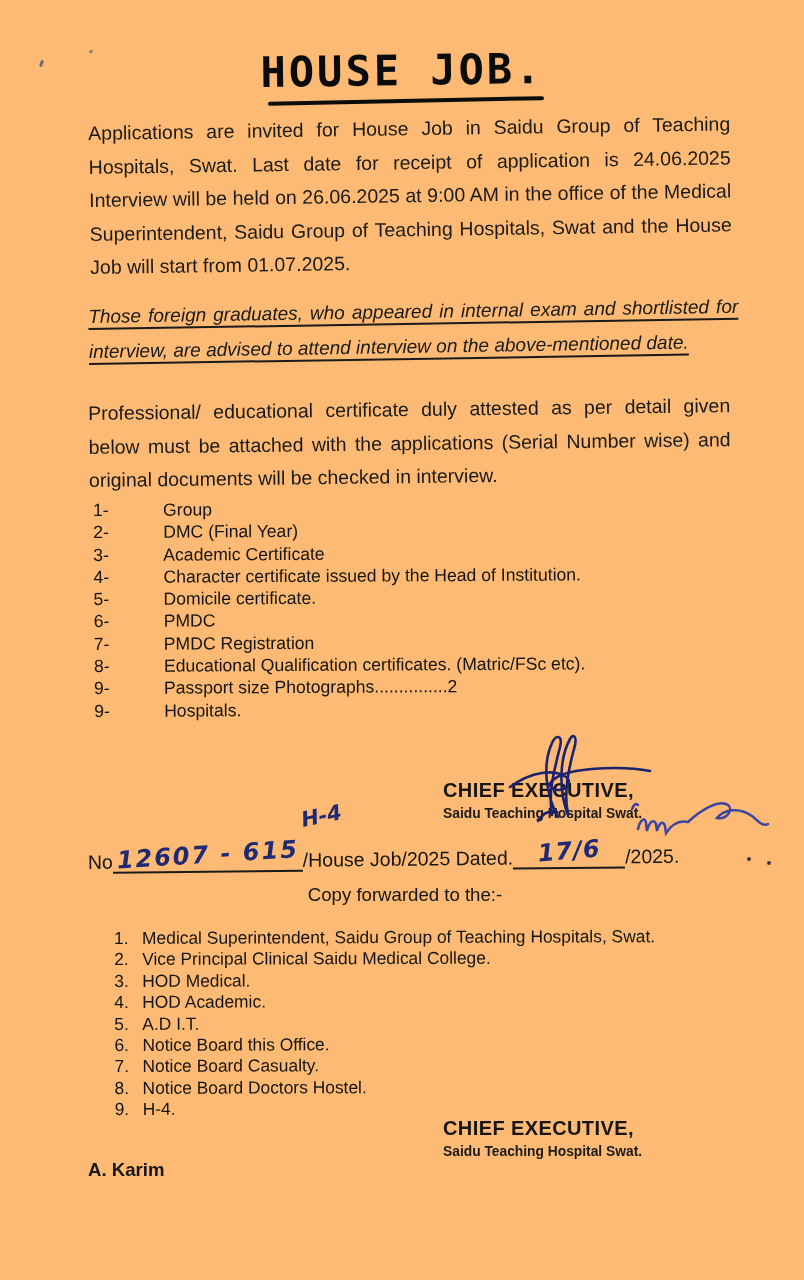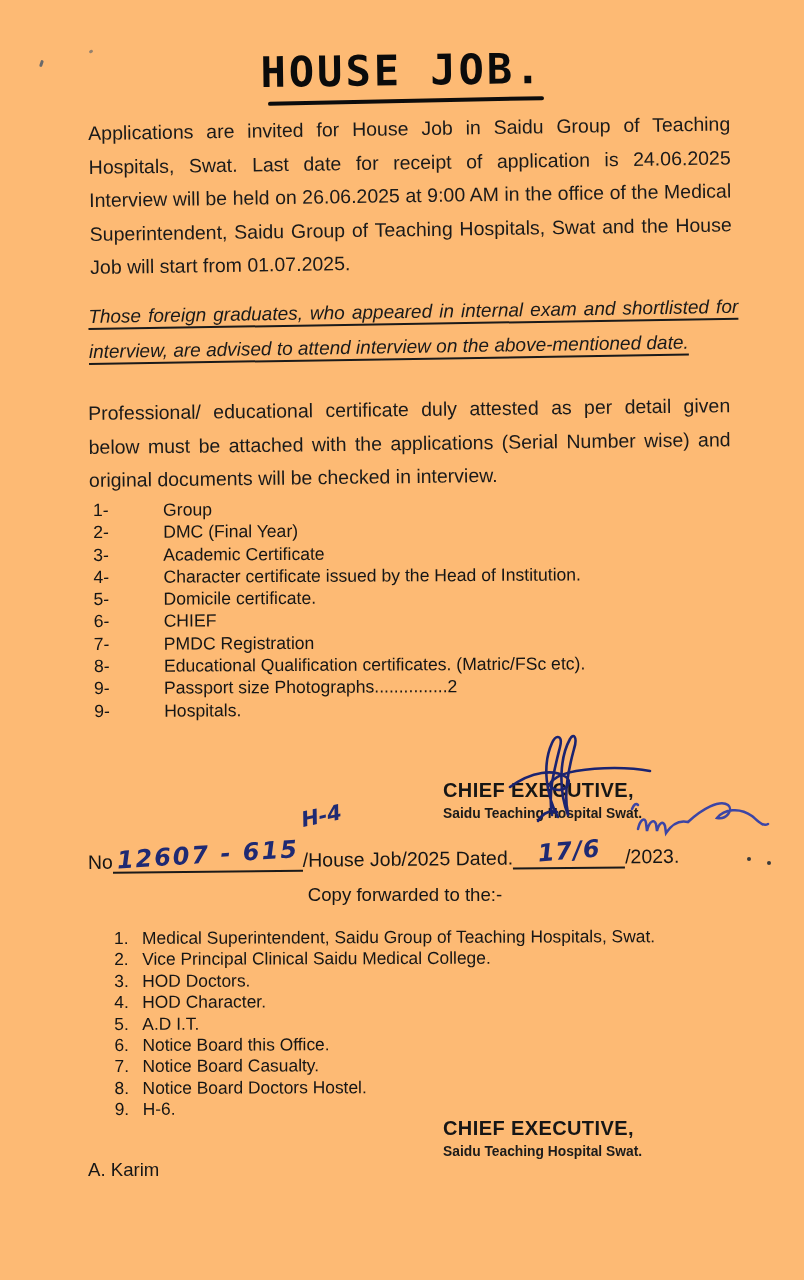--- a/index.html
+++ b/index.html
@@ -91,21 +91,21 @@
   .copy-list{
     position:absolute;left:114px;top:928px;
     font-size:17.4px;line-height:21.4px;color:#151515;
     transform:rotate(-0.2deg);transform-origin:left top;
   }
   .copy-row{display:flex;}
   .copy-num{width:28px;flex:0 0 28px;}
   
   .footer-name{
     position:absolute;left:88px;top:1159px;
-    font-size:18.6px;font-weight:normal;color:#161616;
+    font-size:18.6px;font-weight:bold;color:#161616;
   }
   
   .speck{position:absolute;background:#6a6a6a;}
   .speck.a{left:40px;top:60px;width:3px;height:7px;transform:rotate(18deg);border-radius:2px;}
   .speck.b{left:89px;top:50px;width:4px;height:3px;transform:rotate(-30deg);border-radius:2px;opacity:.7;}
 </style>
 </head>
 <body>
 
 <div class="page">
@@ -136,21 +136,21 @@
     <div class="doc-row">
         <span class="doc-num">4-</span>
         <span>Character certificate issued by the Head of Institution.</span>
       </div>
     <div class="doc-row">
         <span class="doc-num">5-</span>
         <span>Domicile certificate.</span>
       </div>
     <div class="doc-row">
         <span class="doc-num">6-</span>
-        <span>CHIEF</span>
+        <span>PMDC</span>
       </div>
     <div class="doc-row">
         <span class="doc-num">7-</span>
         <span>PMDC Registration</span>
       </div>
     <div class="doc-row">
         <span class="doc-num">8-</span>
         <span>Educational Qualification certificates. (Matric/FSc etc).</span>
       </div>
     <div class="doc-row">
@@ -187,62 +187,62 @@
   <div class="hand annotation">H-4</div>
   <div class="ref-line">
     <span>No</span>
       <span class="blank no">
         <span class="hand ref-no">12607 - 615</span>
       </span>
       <span>/House Job/2025 Dated.</span>
       <span class="blank date">
         <span class="hand date-val">17/6</span>
       </span>
-      <span>/2023.</span>
+      <span>/2025.</span>
   </div>
   <div class="ink-dot" style="left:747px;top:857px;"></div>
   <div class="ink-dot" style="left:767px;top:861px;"></div>
 
   <div class="copy-heading">Copy forwarded to the:-</div>
   <div class="copy-list">
     <div class="copy-row">
         <span class="copy-num">1.</span>
         <span>Medical Superintendent, Saidu Group of Teaching Hospitals, Swat.</span>
       </div>
     <div class="copy-row">
         <span class="copy-num">2.</span>
         <span>Vice Principal Clinical Saidu Medical College.</span>
       </div>
     <div class="copy-row">
         <span class="copy-num">3.</span>
-        <span>HOD Doctors.</span>
+        <span>HOD Medical.</span>
       </div>
     <div class="copy-row">
         <span class="copy-num">4.</span>
-        <span>HOD Character.</span>
+        <span>HOD Academic.</span>
       </div>
     <div class="copy-row">
         <span class="copy-num">5.</span>
         <span>A.D I.T.</span>
       </div>
     <div class="copy-row">
         <span class="copy-num">6.</span>
         <span>Notice Board this Office.</span>
       </div>
     <div class="copy-row">
         <span class="copy-num">7.</span>
         <span>Notice Board Casualty.</span>
       </div>
     <div class="copy-row">
         <span class="copy-num">8.</span>
         <span>Notice Board Doctors Hostel.</span>
       </div>
     <div class="copy-row">
         <span class="copy-num">9.</span>
-        <span>H-6.</span>
+        <span>H-4.</span>
       </div>
   </div>
 
   <div class="sig-block bottom">
     <div class="sig-name">CHIEF EXECUTIVE,</div>
     <div class="sig-org">Saidu Teaching Hospital Swat.</div>
   </div>
 
   <div class="footer-name">A. Karim</div>
 

